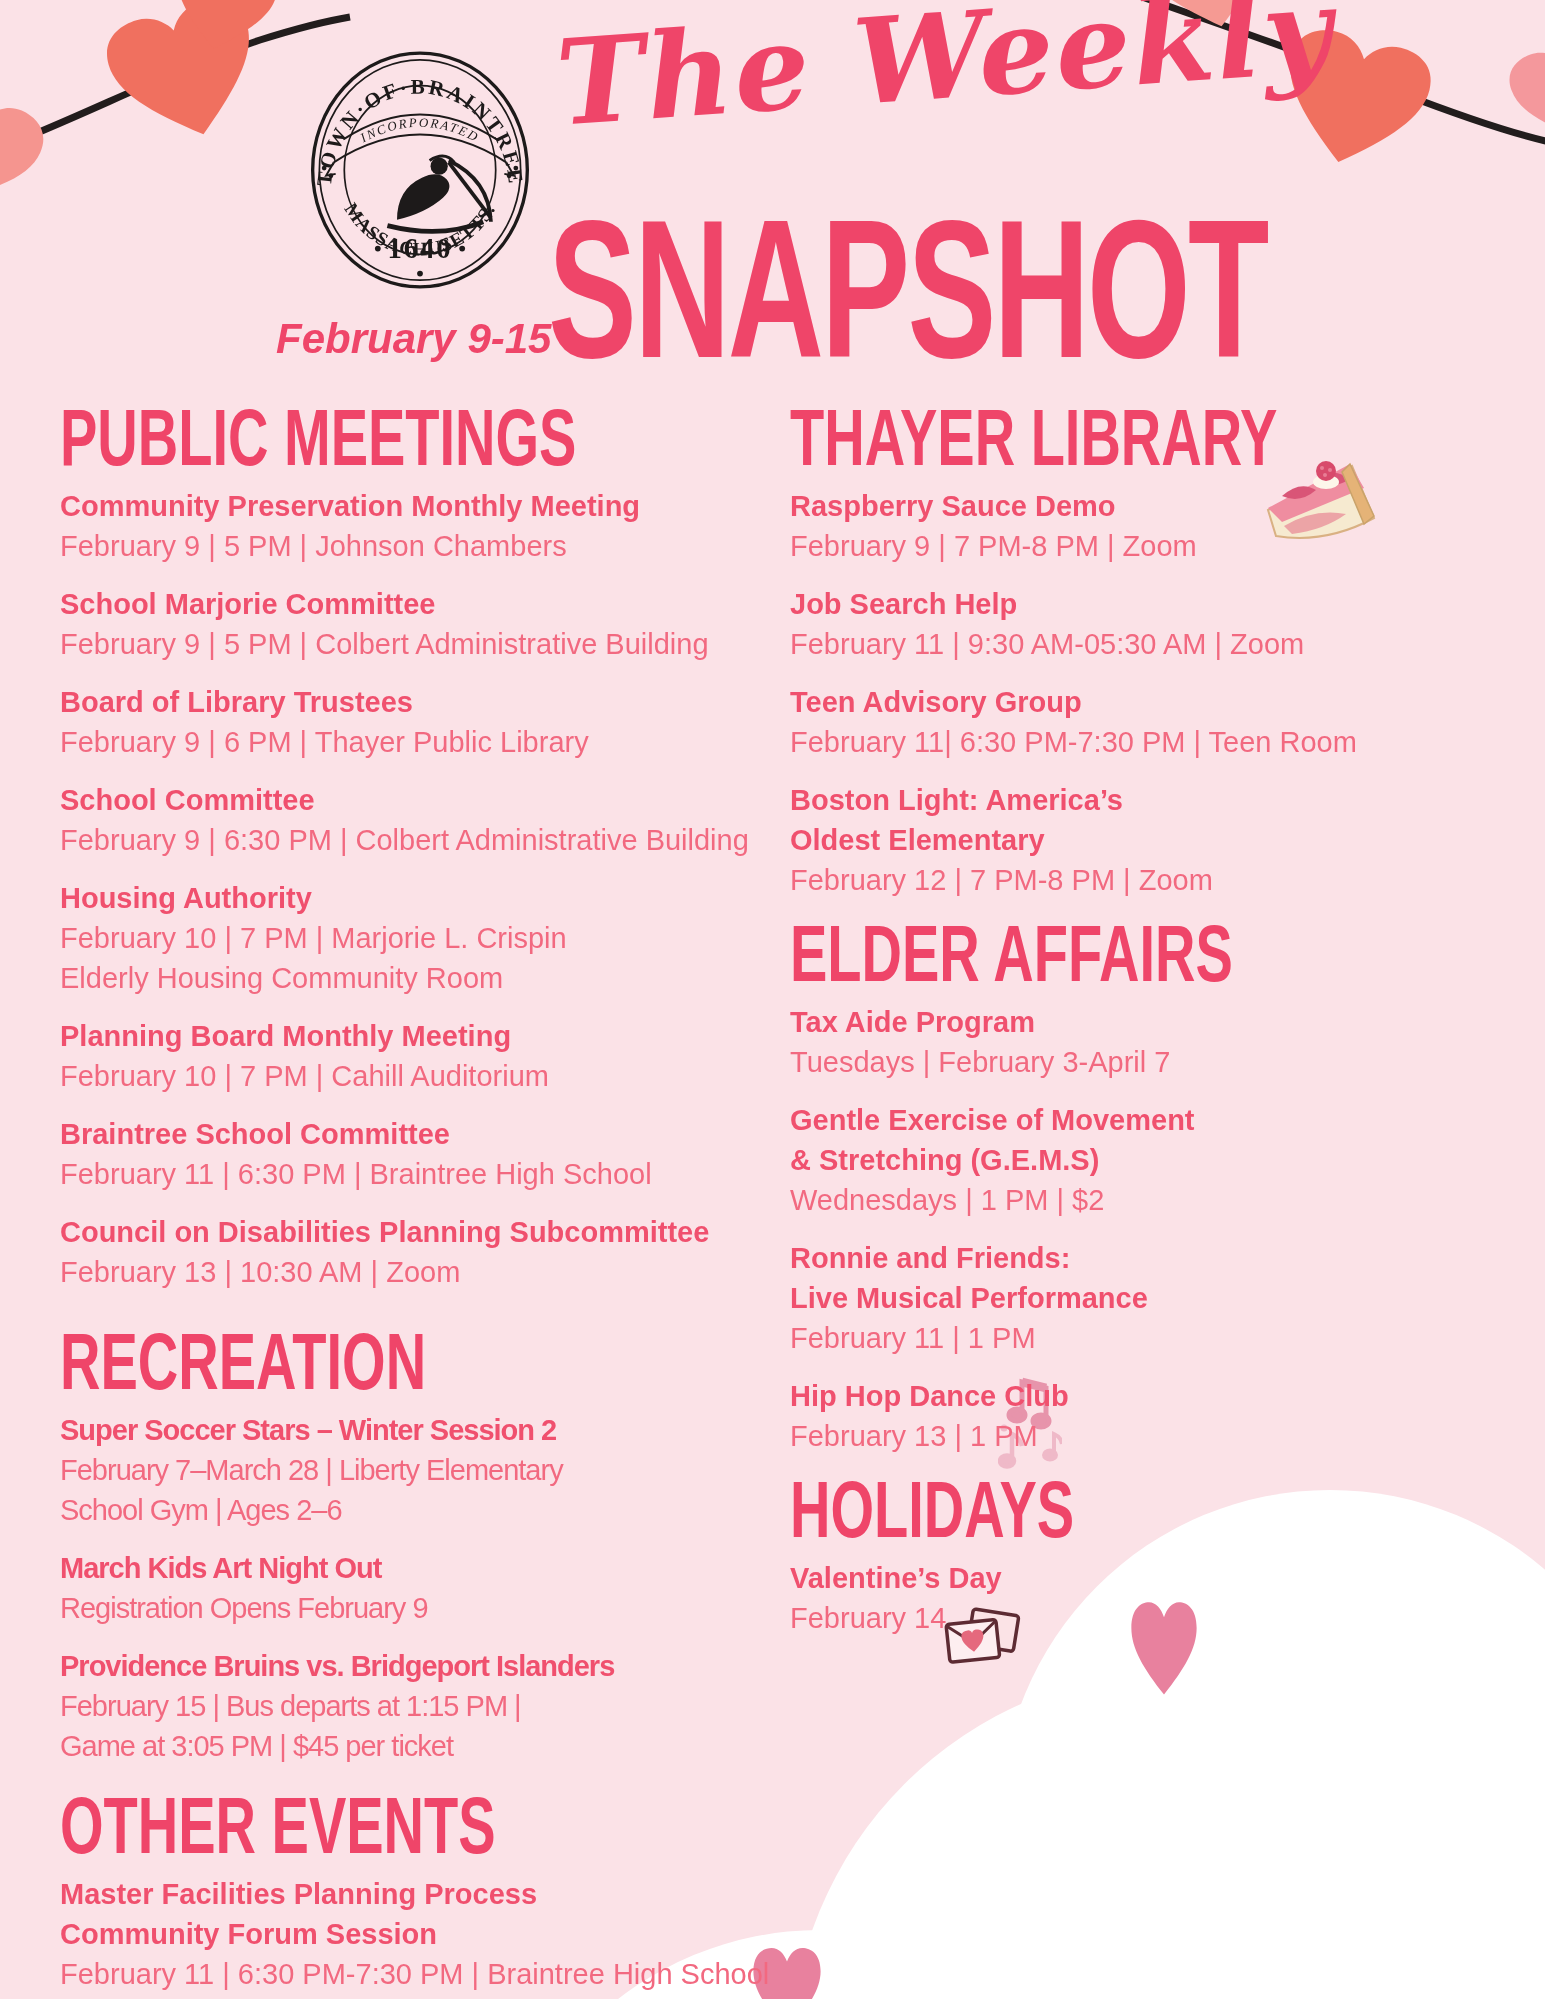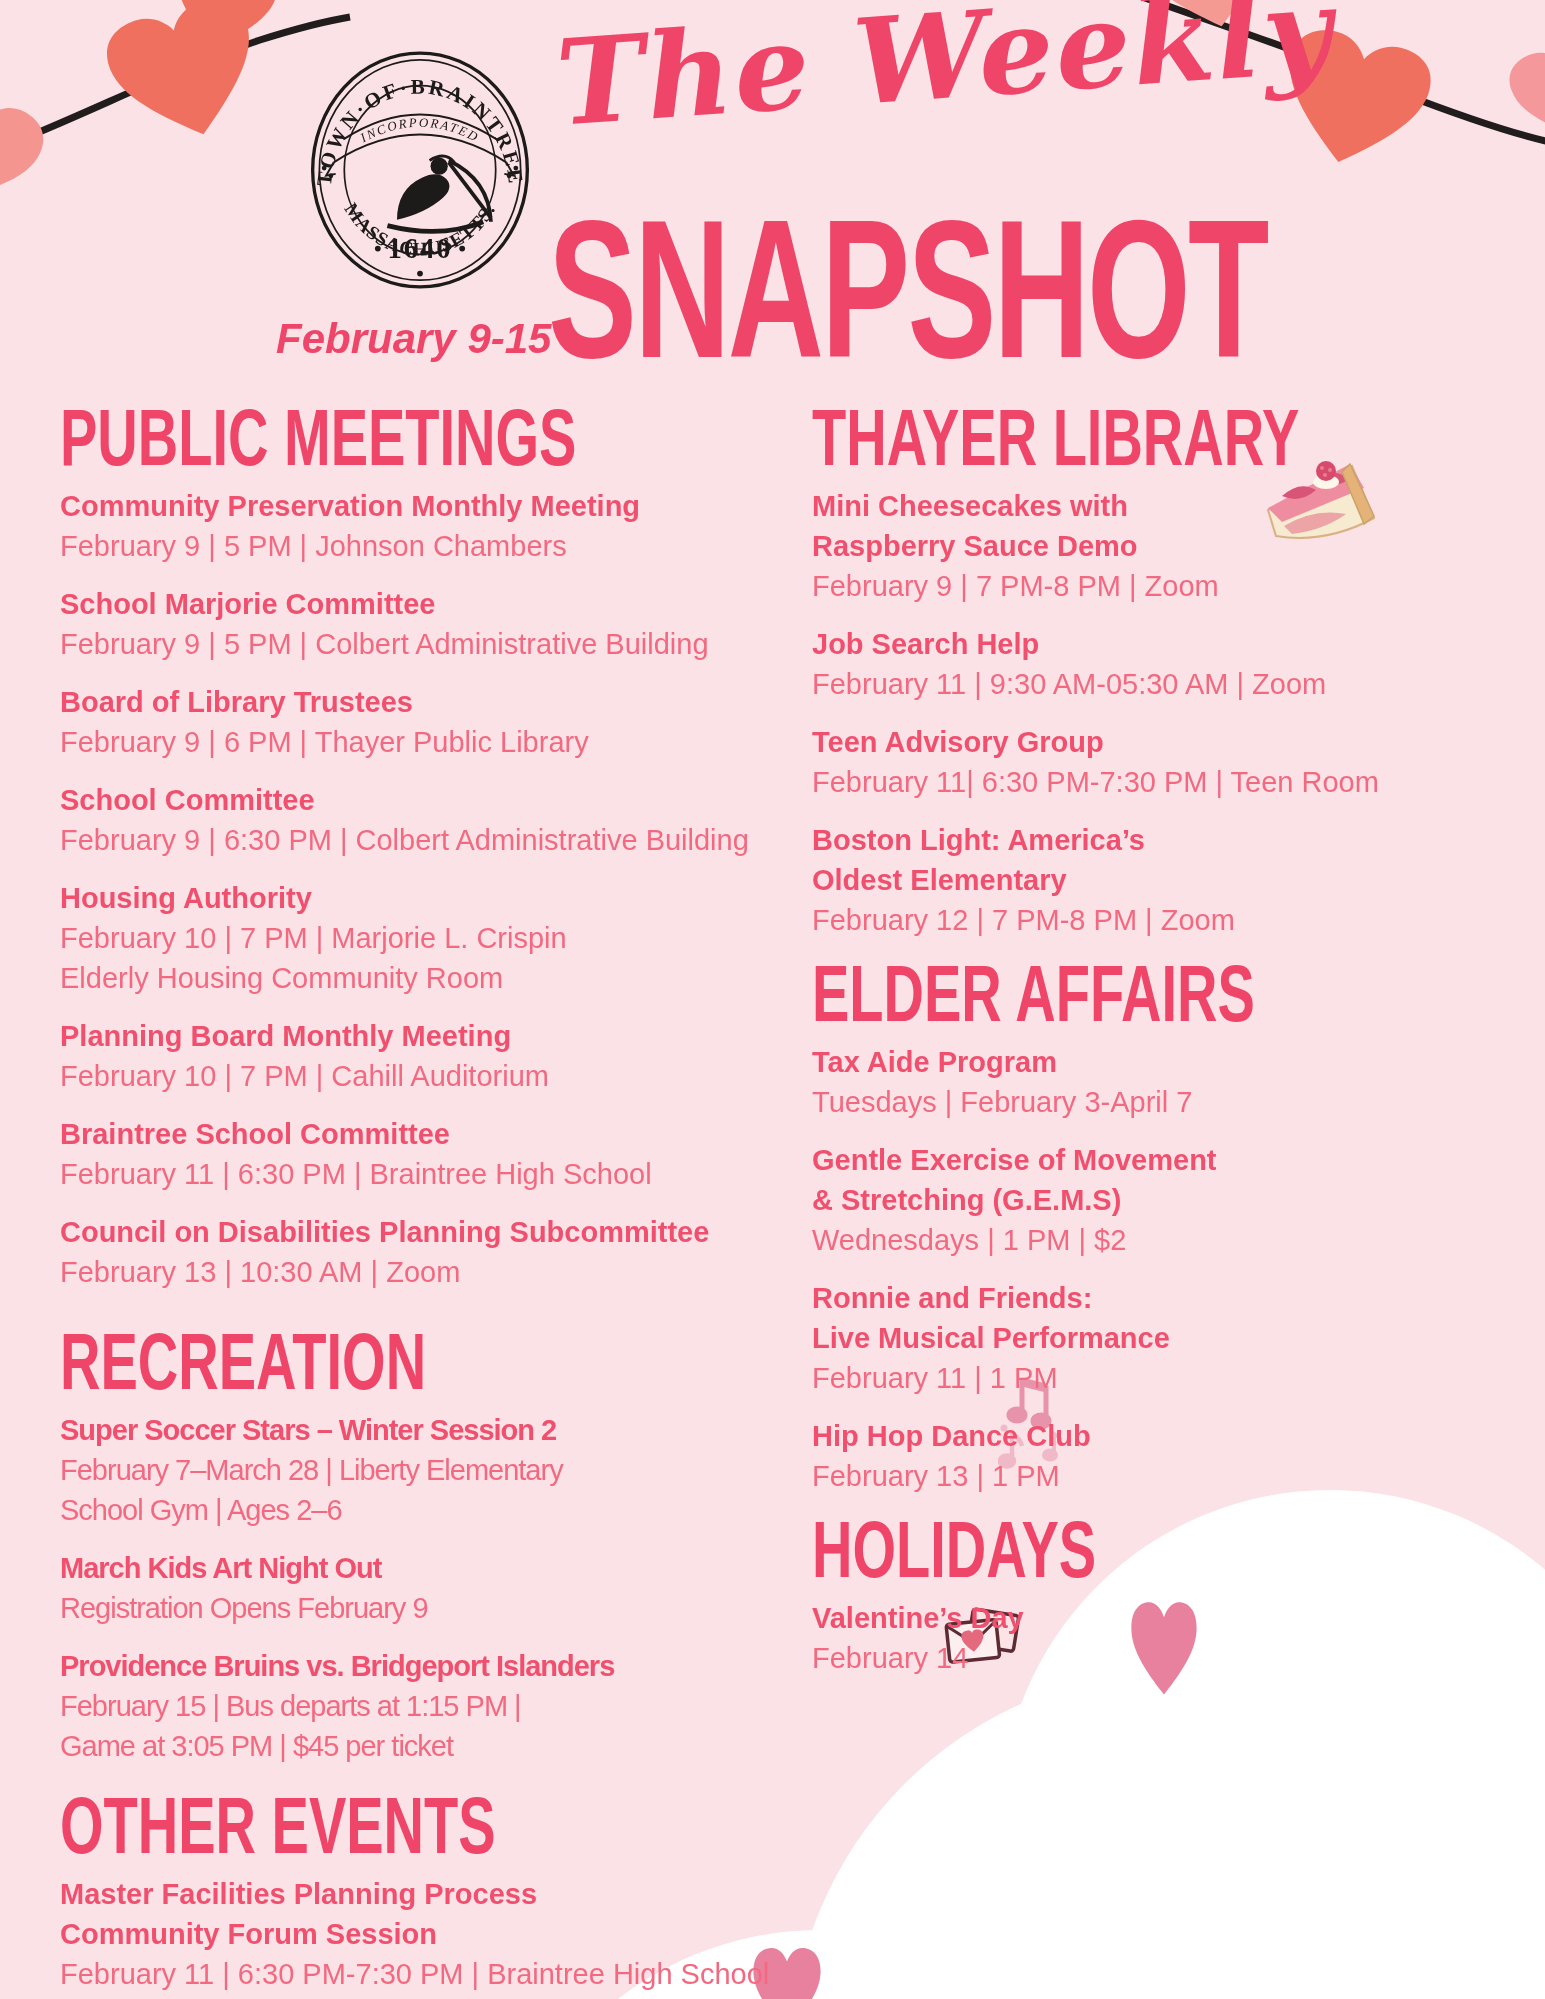--- a/index.html
+++ b/index.html
@@ -20,21 +20,21 @@
   .title-main{position:absolute;left:548px;top:192px;font-size:196px;font-weight:bold;
     color:var(--accent);line-height:1;letter-spacing:-4px;transform:scaleX(.68);
     transform-origin:left top;white-space:nowrap;}
   .date-range{position:absolute;left:276px;top:315px;font-size:42px;font-weight:bold;
     font-style:italic;color:var(--accent);white-space:nowrap;}
   .seal-svg{position:absolute;left:305px;top:45px;}
 
   
   .col{position:absolute;top:402px;}
   #col-left{left:60px;width:740px;}
-  #col-right{left:812px;width:730px;}
+  #col-right{left:790px;width:730px;}
   .sec-title{font-size:80px;font-weight:bold;color:var(--accent);line-height:72px;margin:0 0 12px 0;
     transform:scaleX(.70);transform-origin:left;white-space:nowrap;letter-spacing:0px;}
   section{display:block;}
   #sec-recreation{margin-top:34px;}
   #sec-other-events{margin-top:24px;}
   #sec-elder-affairs{margin-top:10px;}
   #sec-holidays{margin-top:4px;}
   .event{margin-bottom:18px;}
   .etitle{font-size:29px;font-weight:bold;color:var(--bold);line-height:40px;white-space:nowrap;}
   .edetail{font-size:29px;color:var(--reg);line-height:40px;white-space:nowrap;}
@@ -236,21 +236,20 @@
           <div class="etitle">Master Facilities Planning Process</div>
           <div class="etitle">Community Forum Session</div>
           <div class="edetail">February 11 | 6:30 PM-7:30 PM | Braintree High School</div>
         </div>
       </section>
     </div>
   <div class="col" id="col-right">
       <section class="" id="sec-thayer-library">
         <h2 class="sec-title">THAYER LIBRARY</h2>
         <div class="event">
-          <div class="etitle">Mini Cheesecakes with</div>
           <div class="etitle">Raspberry Sauce Demo</div>
           <div class="edetail">February 9 | 7 PM-8 PM | Zoom</div>
         </div>
         <div class="event">
           <div class="etitle">Job Search Help</div>
           <div class="edetail">February 11 | 9:30 AM-05:30 AM | Zoom</div>
         </div>
         <div class="event">
           <div class="etitle">Teen Advisory Group</div>
           <div class="edetail">February 11| 6:30 PM-7:30 PM | Teen Room</div>

